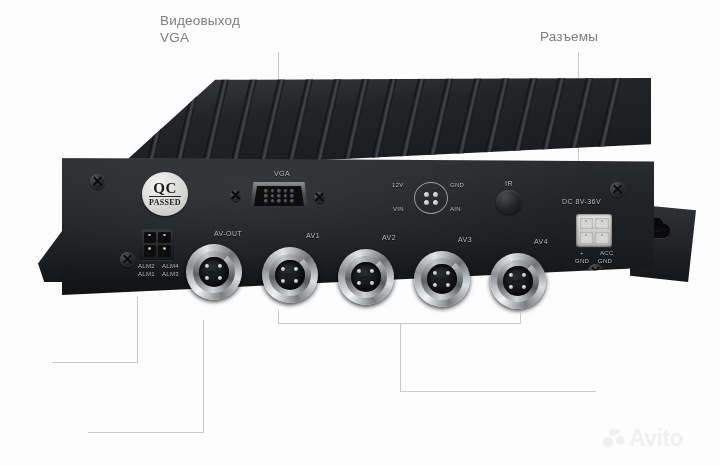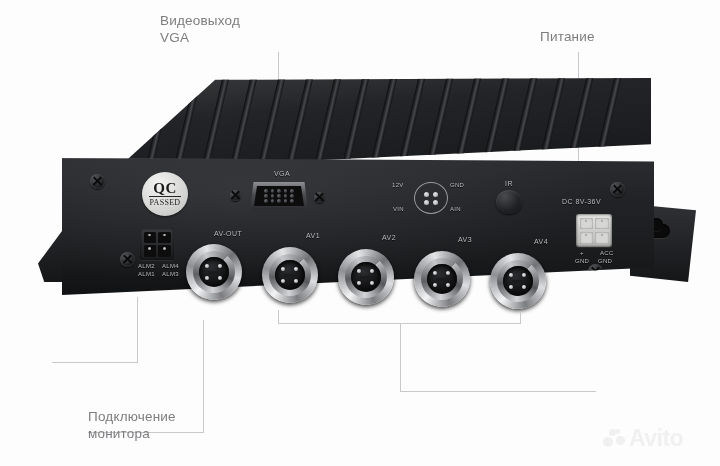--- a/index.html
+++ b/index.html
@@ -94,21 +94,21 @@
   
   .qc {
     position: absolute; width: 46px; height: 44px; border-radius: 50%;
     background: radial-gradient(circle at 36% 28%, #f4f4f2, #cfcfcd 72%, #a9a9a7);
     display: flex; flex-direction: column; align-items: center; justify-content: center;
     font-family: "Liberation Serif", serif; color: #1b1b1b;
     box-shadow: 0 1px 2px rgba(0,0,0,.55);
   }
   .qc-top { font-size: 15px; font-weight: 700; letter-spacing: .5px; line-height: 14px; }
   .qc-rule { width: 32px; height: 1px; background: #262626; margin: 1px 0; }
-  .qc-bot { font-size: 8px; font-weight: 400; letter-spacing: .3px; line-height: 9px; }
+  .qc-bot { font-size: 8px; font-weight: 700; letter-spacing: .3px; line-height: 9px; }
 
   
   .silk {
     position: absolute; color: #b9babd; font-size: 7px; letter-spacing: .45px;
     font-family: "Liberation Sans", sans-serif; white-space: nowrap;
     text-shadow: 0 1px 0 rgba(0,0,0,.8);
   }
   .silk.sm { font-size: 6px; letter-spacing: .3px; }
 
   
@@ -206,21 +206,21 @@
 </style>
 </head>
 <body>
 
 <div id="stage">
 
   <div class="callout" style="left:160px; top:12px;">Видеовыход
 VGA</div>
   <div class="leader v" style="left:278px; top:52px; height:139px;"></div>
 
-  <div class="callout" style="left:540px; top:28px;">Питание</div>
+  <div class="callout" style="left:540px; top:28px;">Разъемы</div>
   <div class="leader v" style="left:578px; top:52px; height:175px;"></div>
 
   <div id="device">
 
     <div class="deck">
       <div class="fin" style="left:60px;"></div>
       <div class="fin" style="left:88px;"></div>
       <div class="fin" style="left:116px;"></div>
       <div class="fin" style="left:144px;"></div>
       <div class="fin" style="left:172px;"></div>
@@ -391,22 +391,20 @@
       </div>
         </div>
     </div>
   </div>
 
   <div class="leader v" style="left:137px; top:297px; height:65px;"></div>
   <div class="leader h" style="left:52px; top:362px; width:86px;"></div>
 
   <div class="leader v" style="left:203px; top:320px; height:112px;"></div>
   <div class="leader h" style="left:88px; top:432px; width:116px;"></div>
-  <div class="callout" style="left:88px; top:408px;">Подключение
-монитора</div>
 
   <div class="leader h" style="left:278px; top:323px; width:243px;"></div>
   <div class="leader v" style="left:278px; top:310px; height:14px;"></div>
   <div class="leader v" style="left:520px; top:312px; height:12px;"></div>
   <div class="leader v" style="left:400px; top:323px; height:68px;"></div>
   <div class="leader h" style="left:400px; top:391px; width:196px;"></div>
 
   <div class="watermark" style="left:603px; top:425px;">
     <span class="wm-dots">
       <i class="wm-d1"></i>

